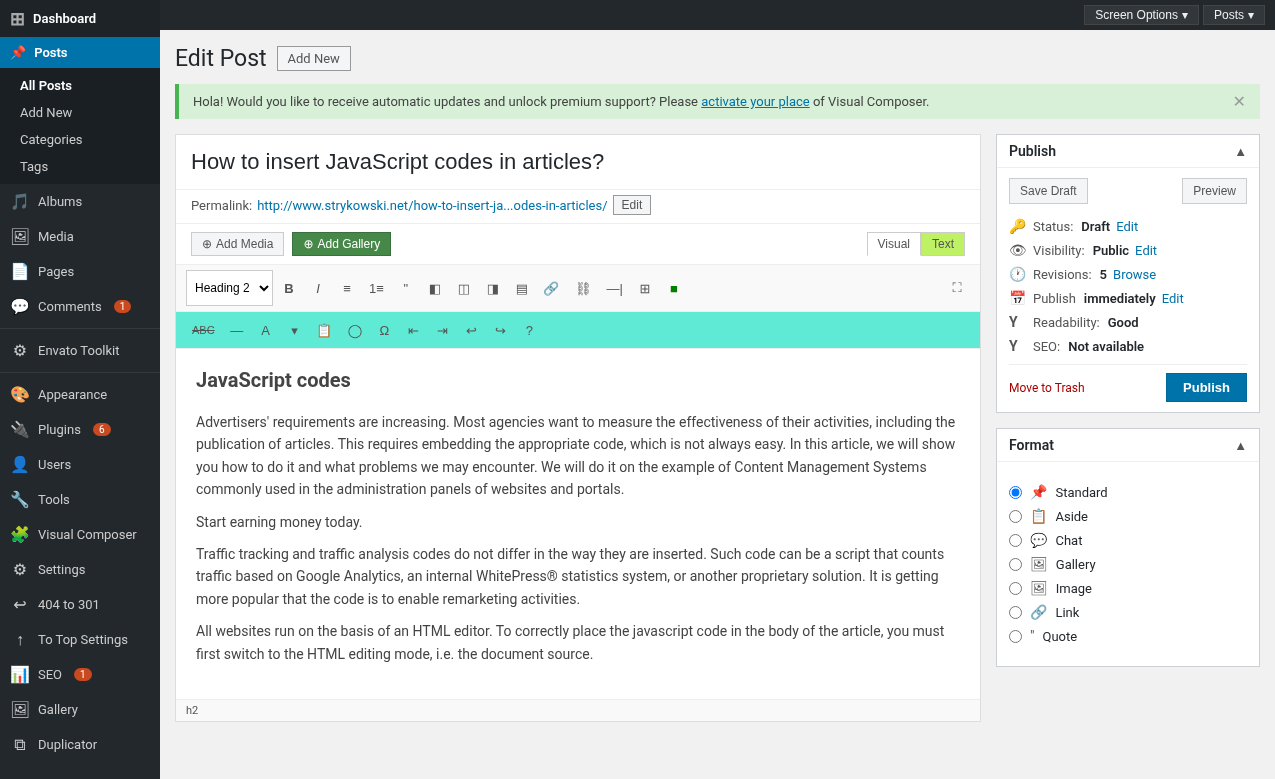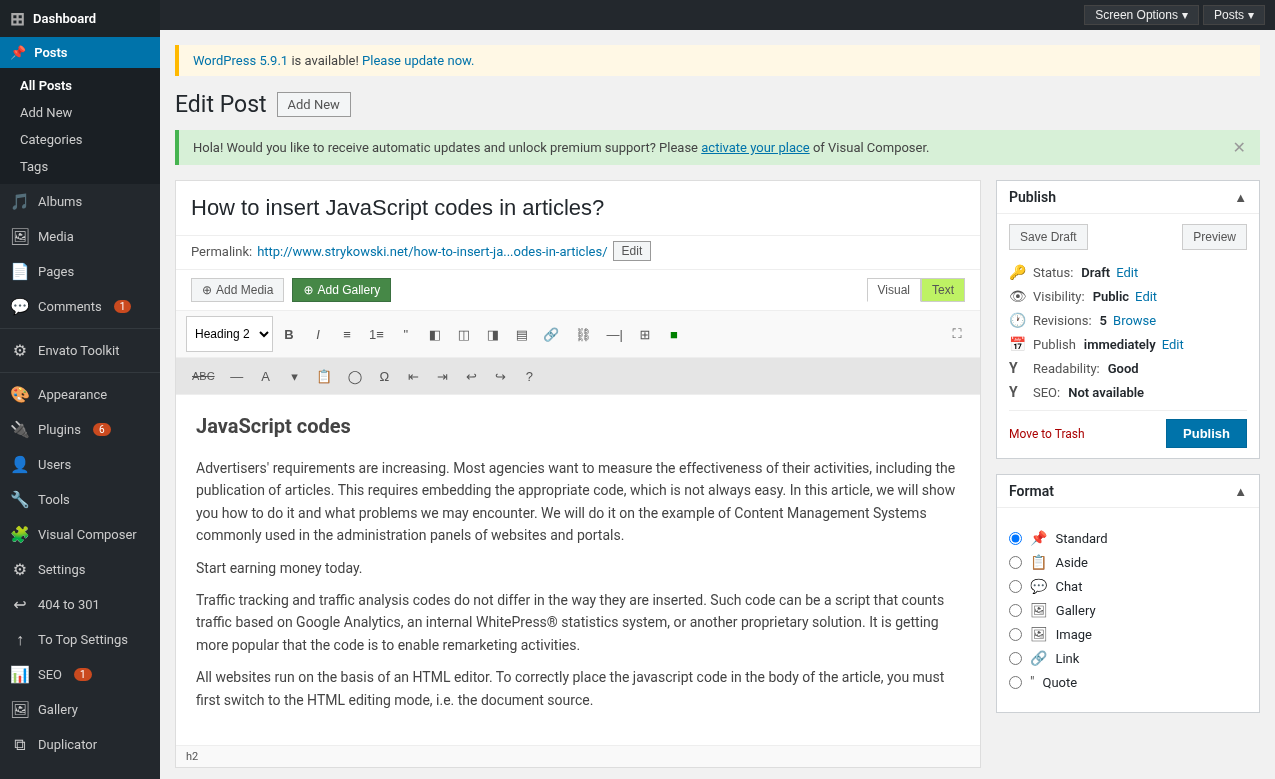--- a/index.html
+++ b/index.html
@@ -55,21 +55,21 @@
     .media-btn { background: #f3f5f6; border: 1px solid #ccc; color: #555; padding: 4px 10px; font-size: 12px; cursor: pointer; display: flex; align-items: center; gap: 4px; }
     .gallery-btn { background: #468847; color: #fff; border: 1px solid #3a7040; }
     .visual-text-tabs { margin-left: auto; display: flex; gap: 0; }
     .visual-text-tab { padding: 4px 10px; font-size: 12px; cursor: pointer; border: 1px solid #ccc; background: #bef264; color: #555; }
     .visual-text-tab.active { background: #fff; border-bottom-color: #fff; }
 
     
     .toolbar { padding: 5px 10px; background: #f9f9f9; border-bottom: 1px solid #eee; display: flex; align-items: center; gap: 3px; flex-wrap: wrap; }
     .toolbar-select { padding: 9px 4px; font-size: 12px; border: 1px solid #ccc; background: #fff; }
     .toolbar-btn { background: none; border: 1px solid transparent; padding: 3px 5px; cursor: pointer; font-size: 13px; color: #555; display: inline-flex; align-items: center; justify-content: center; min-width: 26px; height: 26px; }
-    .toolbar2 { padding: 5px 10px; background: #e5e5e5; border-bottom: 1px solid #eee; display: flex; align-items: center; gap: 3px; }
+    .toolbar2 { padding: 5px 10px; background: #5eead4; border-bottom: 1px solid #eee; display: flex; align-items: center; gap: 3px; }
 
     
     .editor-content { padding: 15px 20px; min-height: 350px; font-size: 14px; line-height: 1.6; }
     .editor-content h2 { font-size: 20px; font-weight: 700; margin-bottom: 15px; }
     .editor-content p { margin-bottom: 10px; }
     .editor-status-bar { padding: 4px 10px; background: #f9f9f9; border-top: 1px solid #eee; font-size: 11px; color: #555; }
 
     
     .right-sidebar { width: 264px; flex-shrink: 0; display: flex; flex-direction: column; gap: 15px; }
     .meta-box { background: #fff; border: 1px solid #ccd0d4; }
@@ -200,25 +200,20 @@
   </button>
   <button class="topbar-btn">
     <span>Posts</span>
     <span>▾</span>
   </button>
 </div>
 
 <div id="main">
   <div id="main-inner">
 
-    <div class="update-notice">
-      <a href="#">WordPress 5.9.1</a>
-      <span> is available! </span>
-      <a href="#">Please update now.</a>
-    </div>
 
     <div class="page-heading">
       <h1>Edit Post</h1>
       <a class="btn-add-new" href="#">Add New</a>
     </div>
 
     <div class="info-bar">
       <span>
         <span>Hola! Would you like to receive automatic updates and unlock premium support? Please </span>
         <a href="#">activate your place</a>

